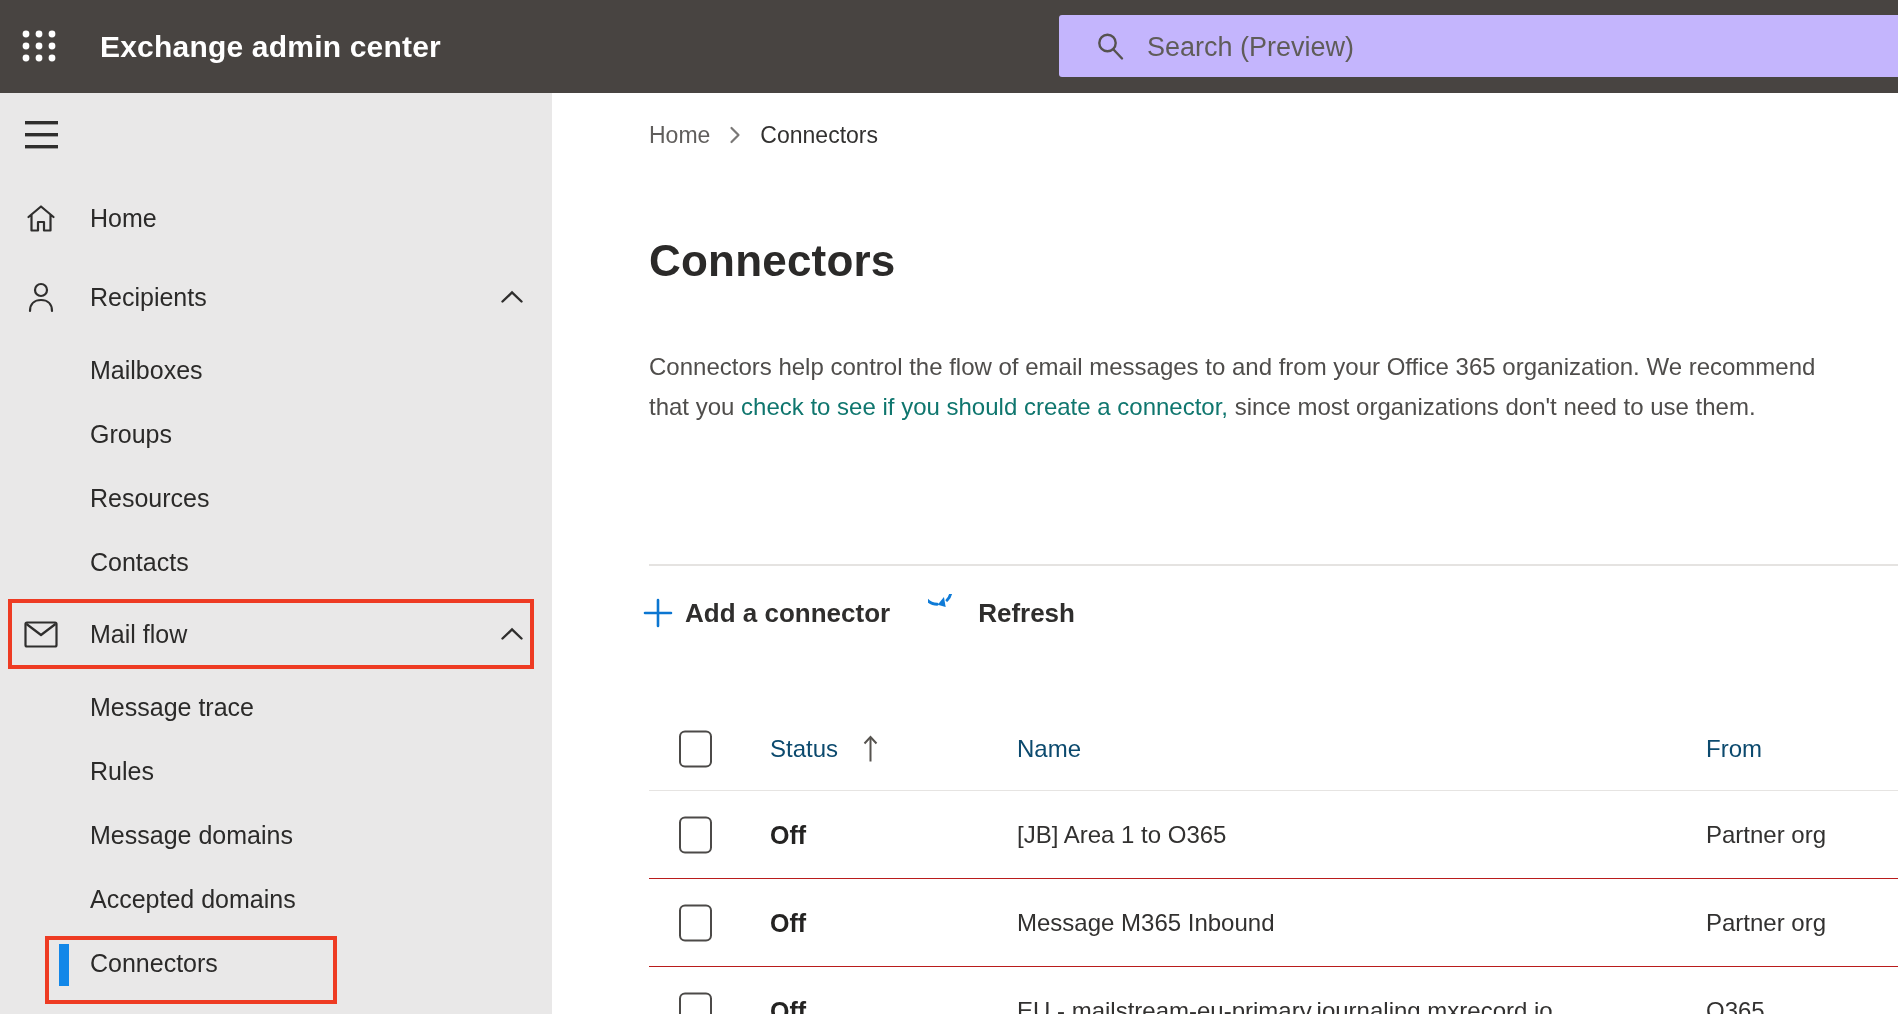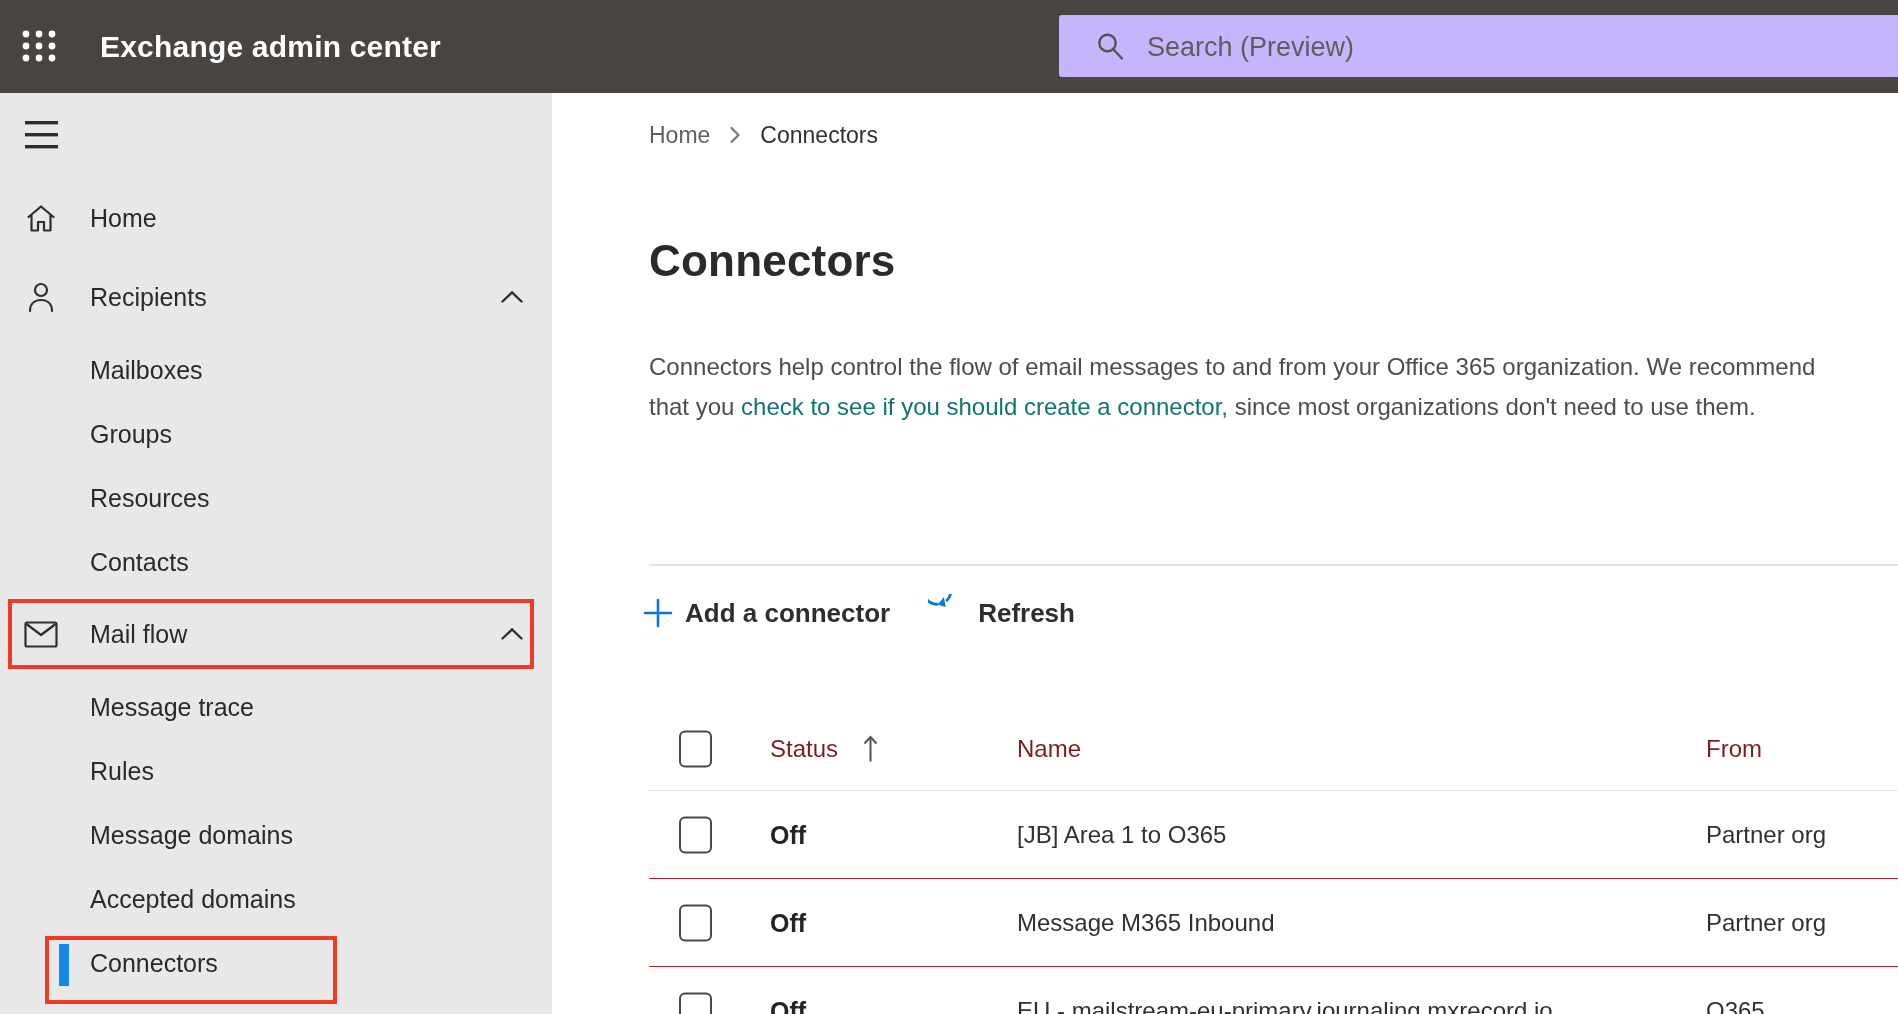--- a/index.html
+++ b/index.html
@@ -54,21 +54,21 @@
   
   .table{position:absolute;left:97px;right:0;top:614px;}
   .trow{position:relative;height:87px;border-bottom:1px solid #b91c1c;}
   .thead{height:83px;border-bottom:1px solid #e6e4e2;}
   .cell{position:absolute;top:50%;transform:translateY(-50%);white-space:nowrap;}
   .cb{left:30px;width:29px;height:33px;border:2.5px solid #4c4a48;border-radius:6px;
       background:transparent;cursor:pointer;}
   .c-status{left:121px;}
   .c-name{left:368px;}
   .c-from{left:1057px;}
-  .hdr{font-size:24px;color:#7f1d1d;display:flex;align-items:center;}
+  .hdr{font-size:24px;color:#0c4a6e;display:flex;align-items:center;}
   .sort-arrow{margin-left:24px;display:flex;}
   .v-status{font-size:25px;font-weight:700;color:#242322;}
   .v-cell{font-size:24px;color:#323130;}
 </style>
 </head>
 <body>
 
 <div class="screen">
 
   <header class="topbar">

